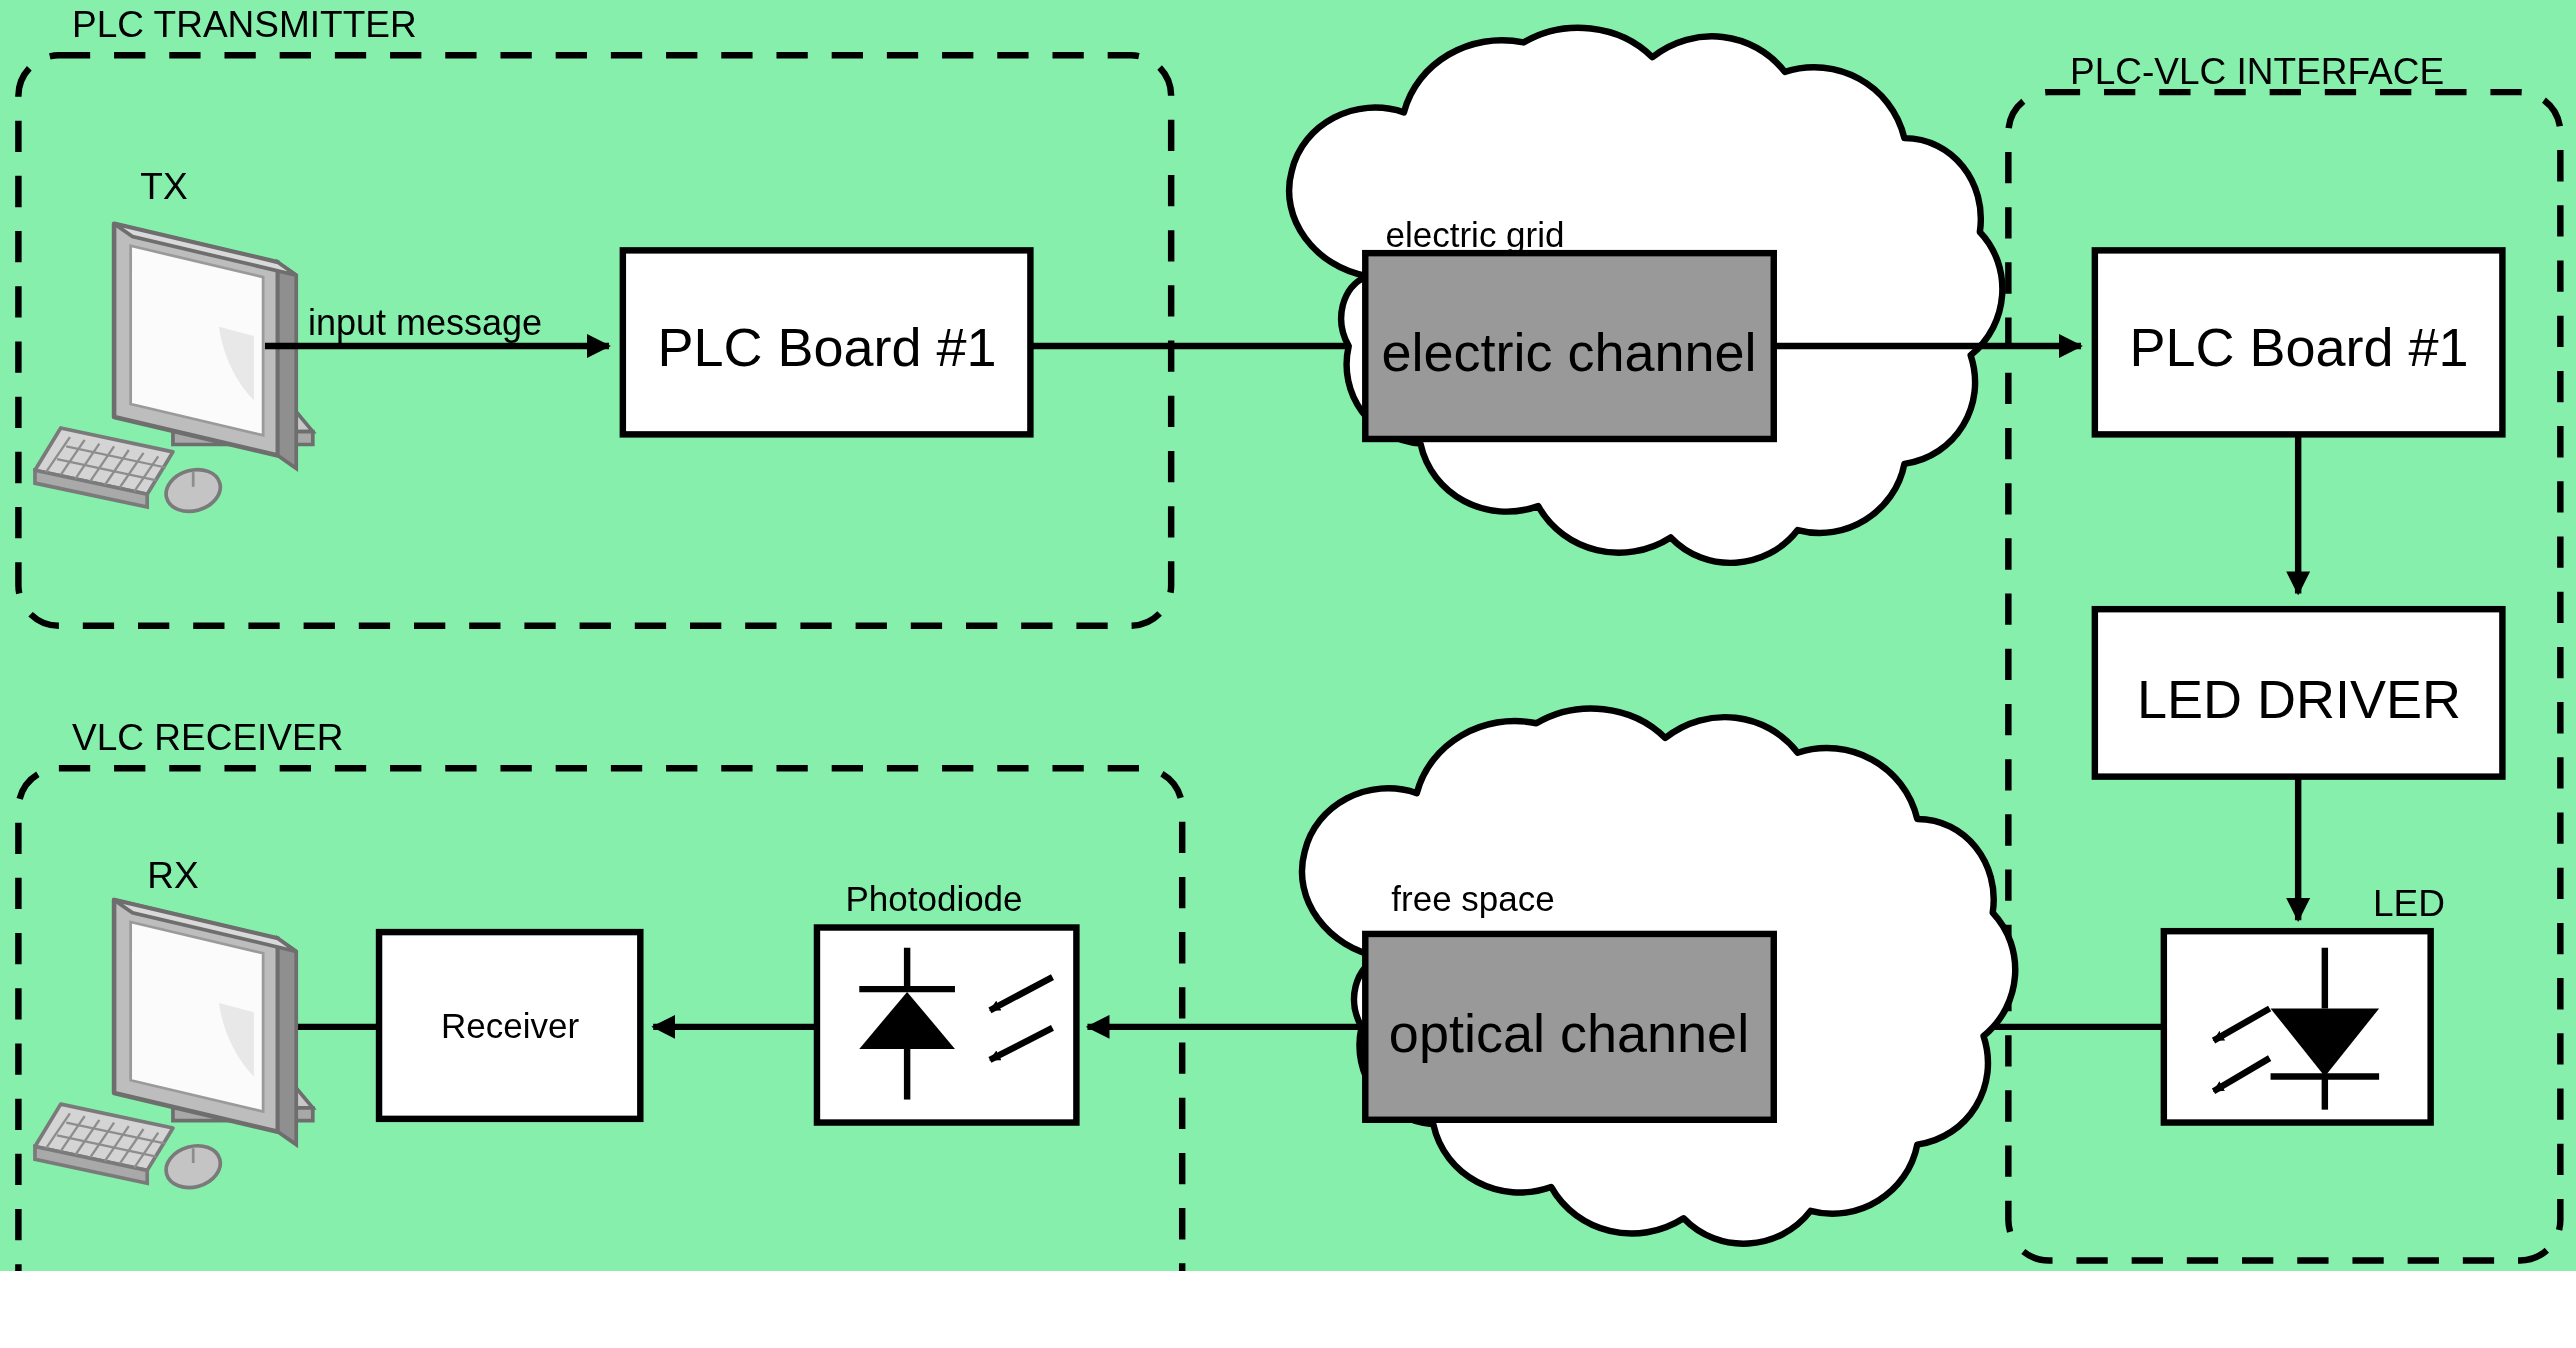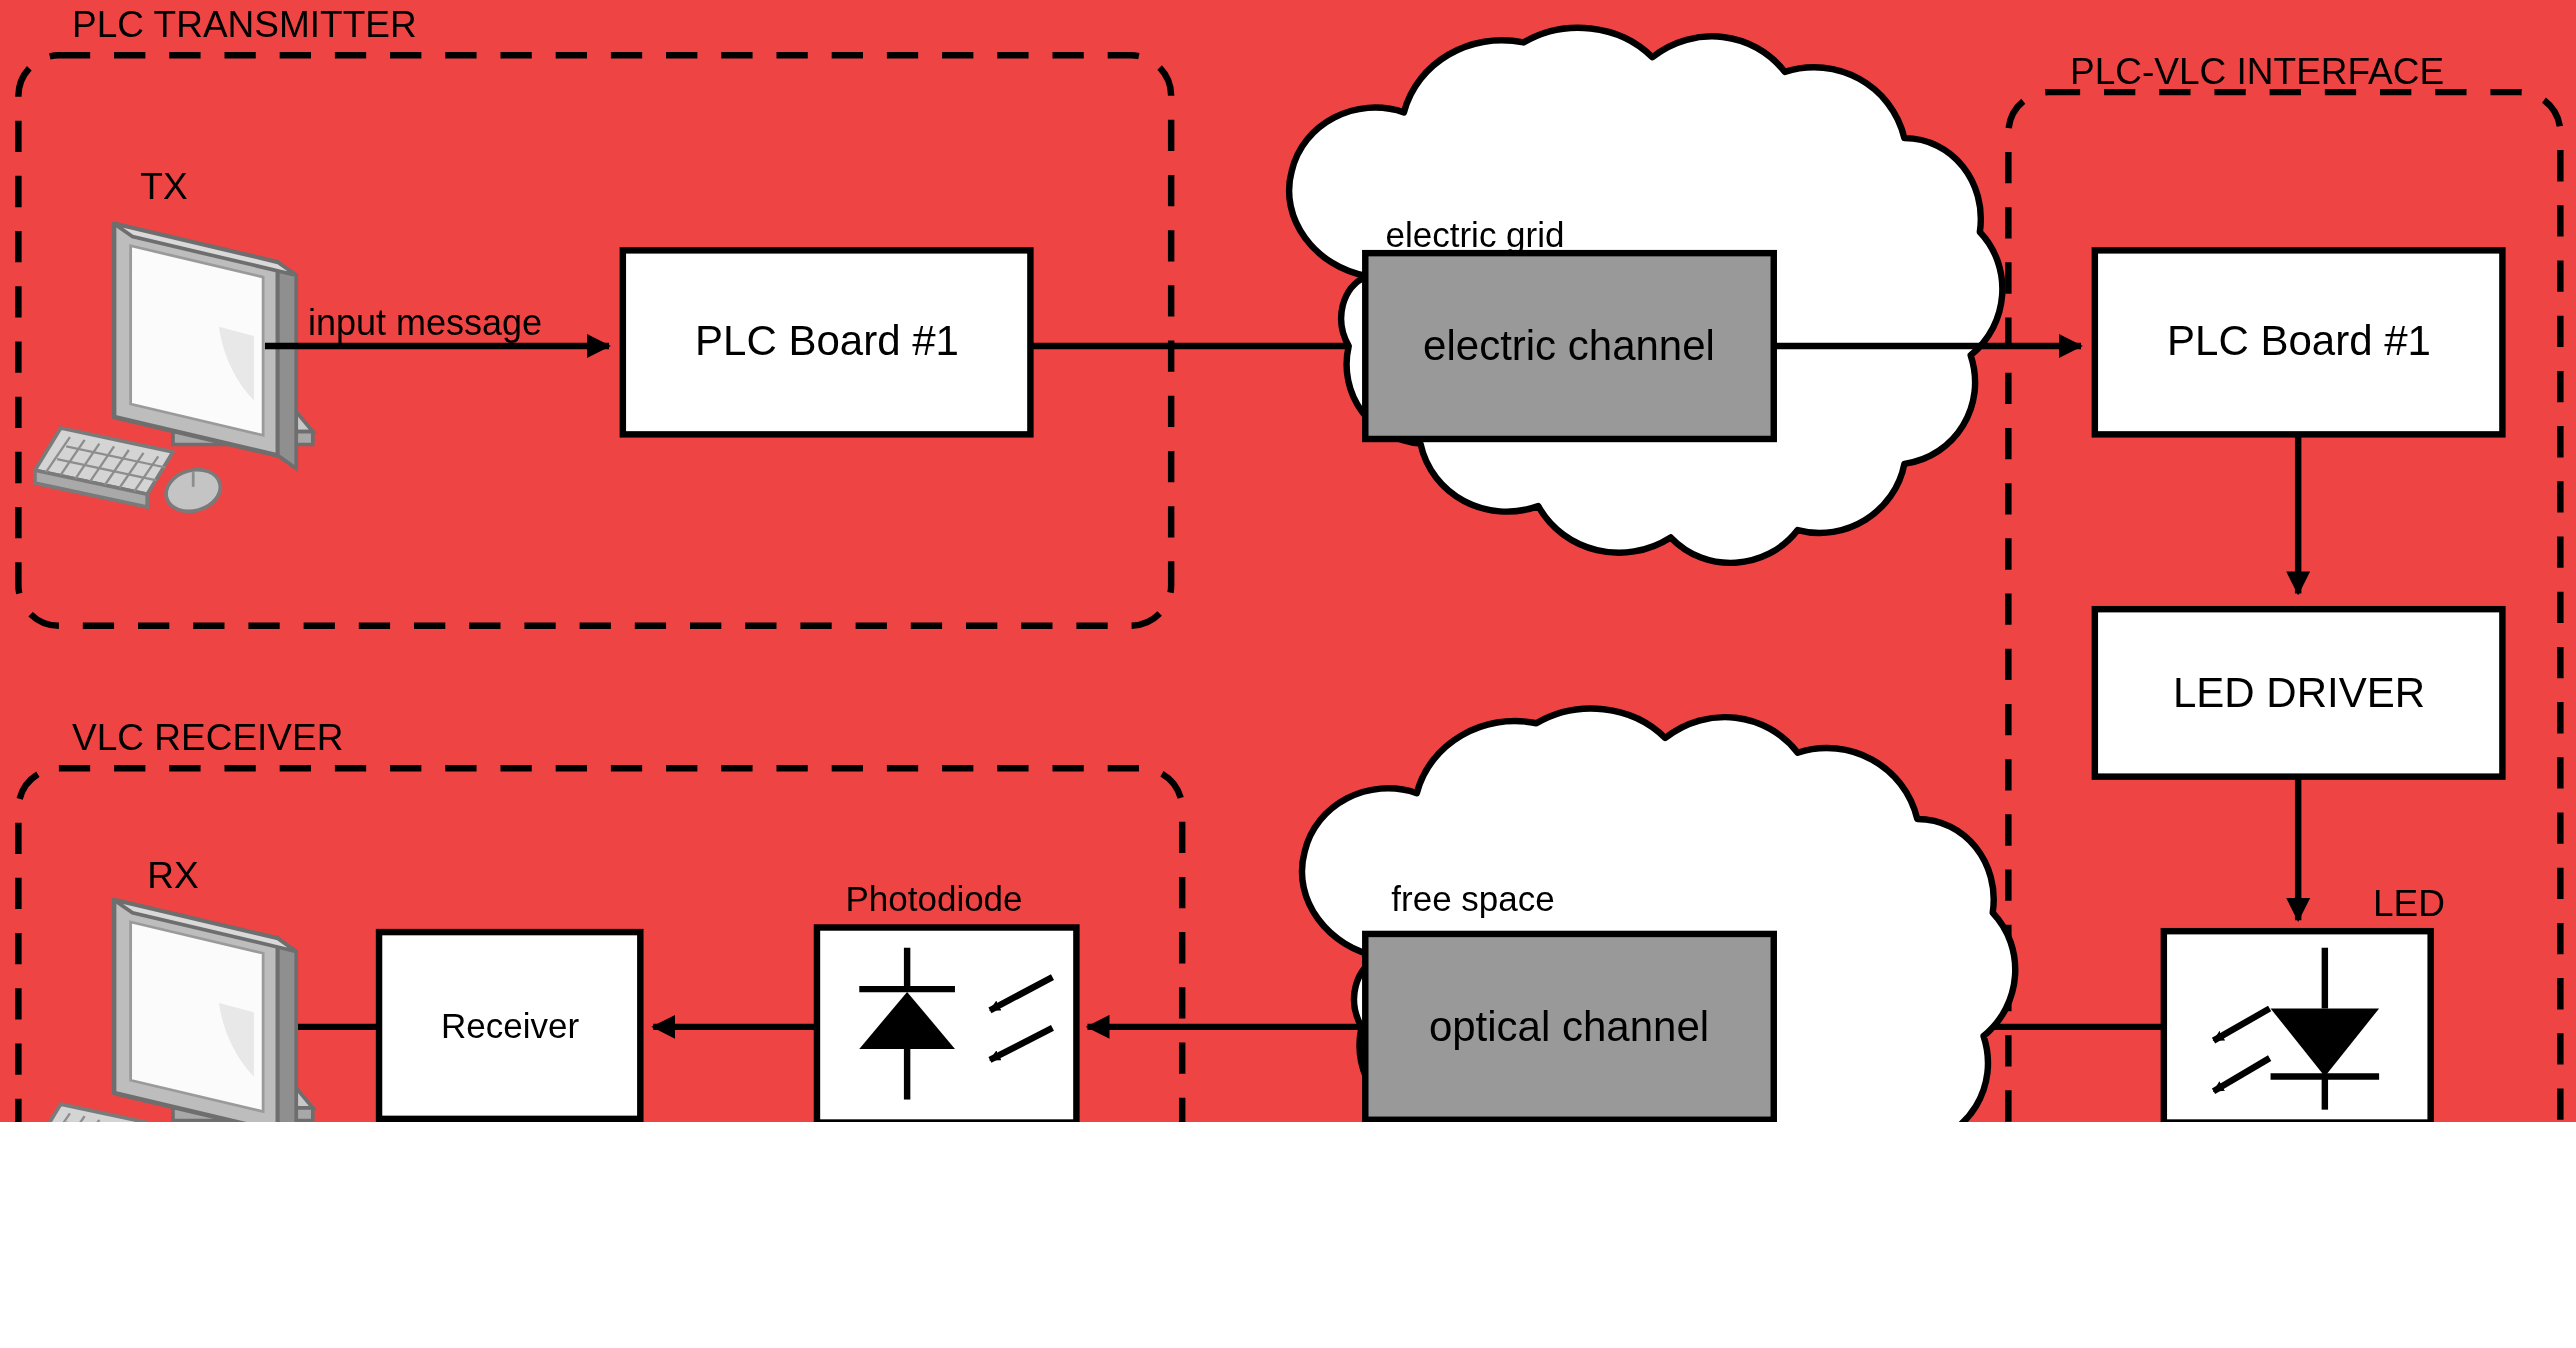--- a/index.html
+++ b/index.html
@@ -6,40 +6,40 @@
     margin: 0;
     padding: 0;
     background: #ffffff;
   }
   body {
     font-family: "Liberation Sans", sans-serif;
   }
   #stage {
     position: relative;
     width: 2576px;
-    height: 1122px;
-    background: #ef4444;
+    height: 1271px;
+    background: #86efac;
     overflow: hidden;
   }
   #stage svg.layer {
     position: absolute;
     left: 0;
     top: 0;
     width: 2576px;
     height: 1349px;
   }
   .label {
     position: absolute;
     white-space: nowrap;
     color: #000000;
     font-family: "Liberation Sans", sans-serif;
     line-height: 1;
   }
   .sec-title   { font-size: 37px; }
-  .node-title  { font-size: 42px; }
+  .node-title  { font-size: 54px; }
   .small-title { font-size: 35px; }
   .edge-title  { font-size: 36px; }
   .dev-title   { font-size: 37px; }
   .ctr { transform: translateX(-50%); }
 </style>
 </head>
 <body>
 
 <div id="stage">
 

